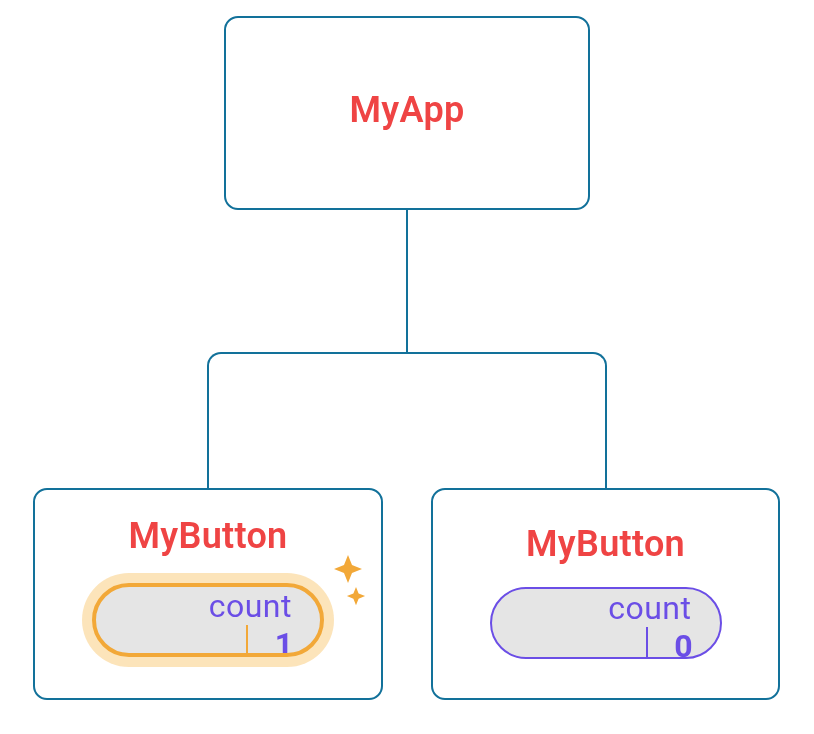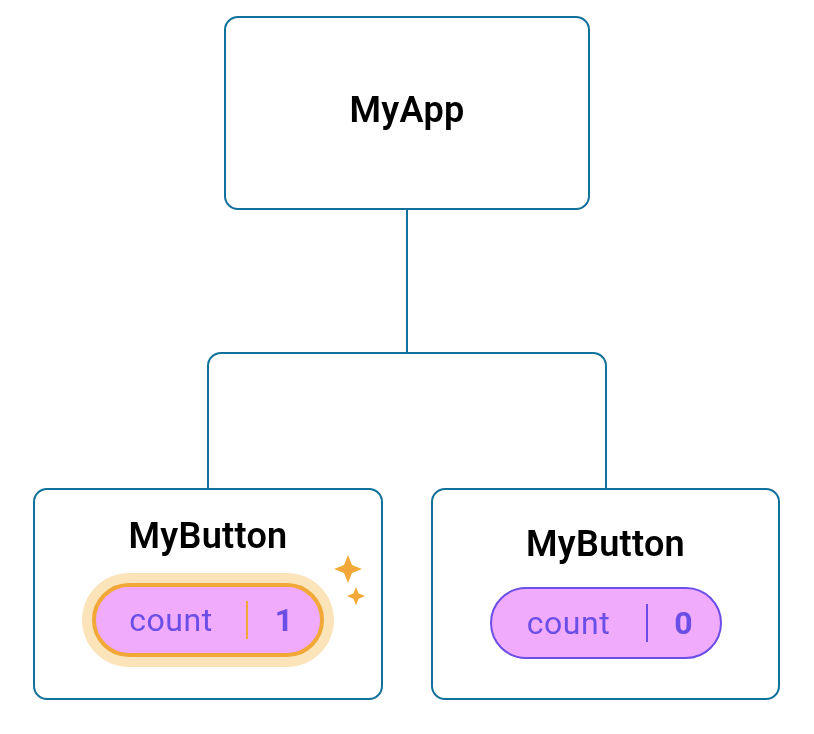--- a/index.html
+++ b/index.html
@@ -20,21 +20,21 @@
     background: #ffffff;
     border: 2px solid #12719a;
     border-radius: 14px;
     display: flex;
     flex-direction: column;
     align-items: center;
     justify-content: center;
     padding: 18px 24px 24px;
   }
   .node-title {
-    color: #000000;
+    color: #ef4444;
     font-size: 36px;
     font-weight: 600;
     letter-spacing: .3px;
   }
   .root {
     left: 224px; top: 16px;
     width: 366px; height: 194px;
     justify-content: center;
   }
   .leaf-left  { left: 33px;  top: 488px; width: 350px; height: 212px; }
@@ -54,27 +54,28 @@
     position: absolute;
     width: 2px;
     background: #12719a;
   }
   .stem.top { left: 406px; top: 210px; height: 142px; }
 
   
   .pill {
     margin-top: 22px;
     display: flex;
-    align-items: center;
+    align-items: flex-end;
     border: 2px solid #6b4ee6;
     border-radius: 9999px;
     height: 72px;
     min-width: 232px;
-    background: #f0abfc;
+    background: #e5e5e5;
     overflow: hidden;
+    flex-direction: column;
   }
   .pill .k, .pill .v {
     display: flex;
     align-items: center;
     justify-content: center;
     color: #6b4ee6;
     font-size: 32px;
   }
   .pill .k { flex: 1 1 auto; padding: 0 28px; font-weight: 400; letter-spacing: .5px; }
   .pill .v { width: 74px; border-left: 2px solid #6b4ee6; font-weight: 700; }

